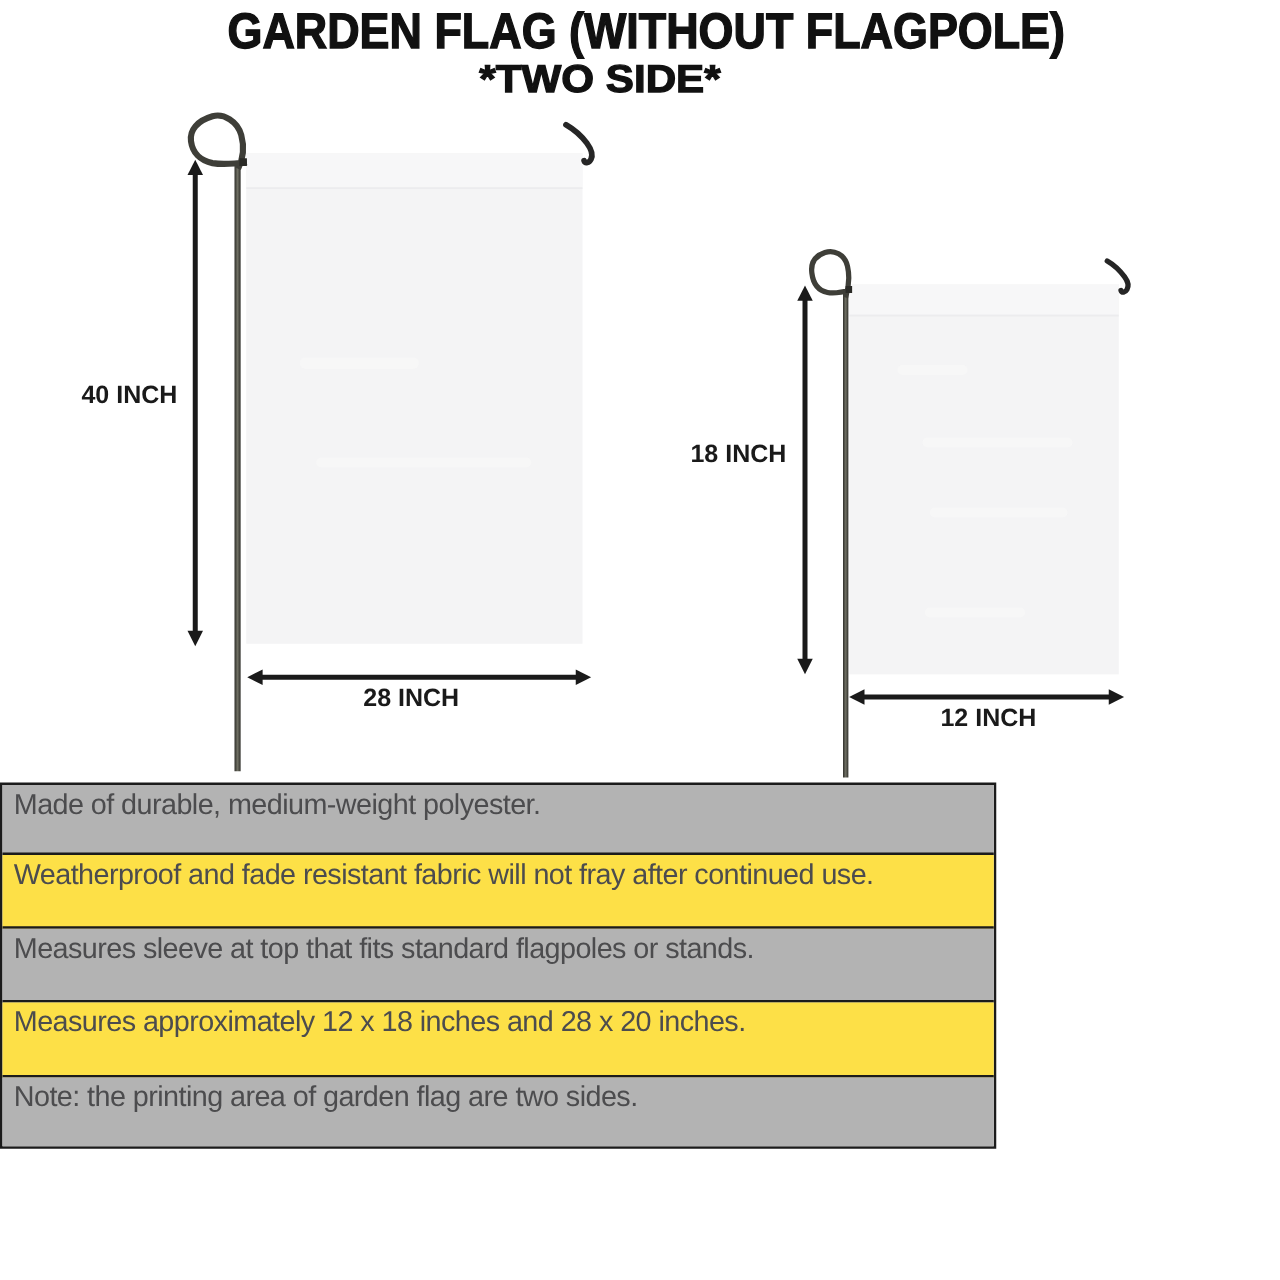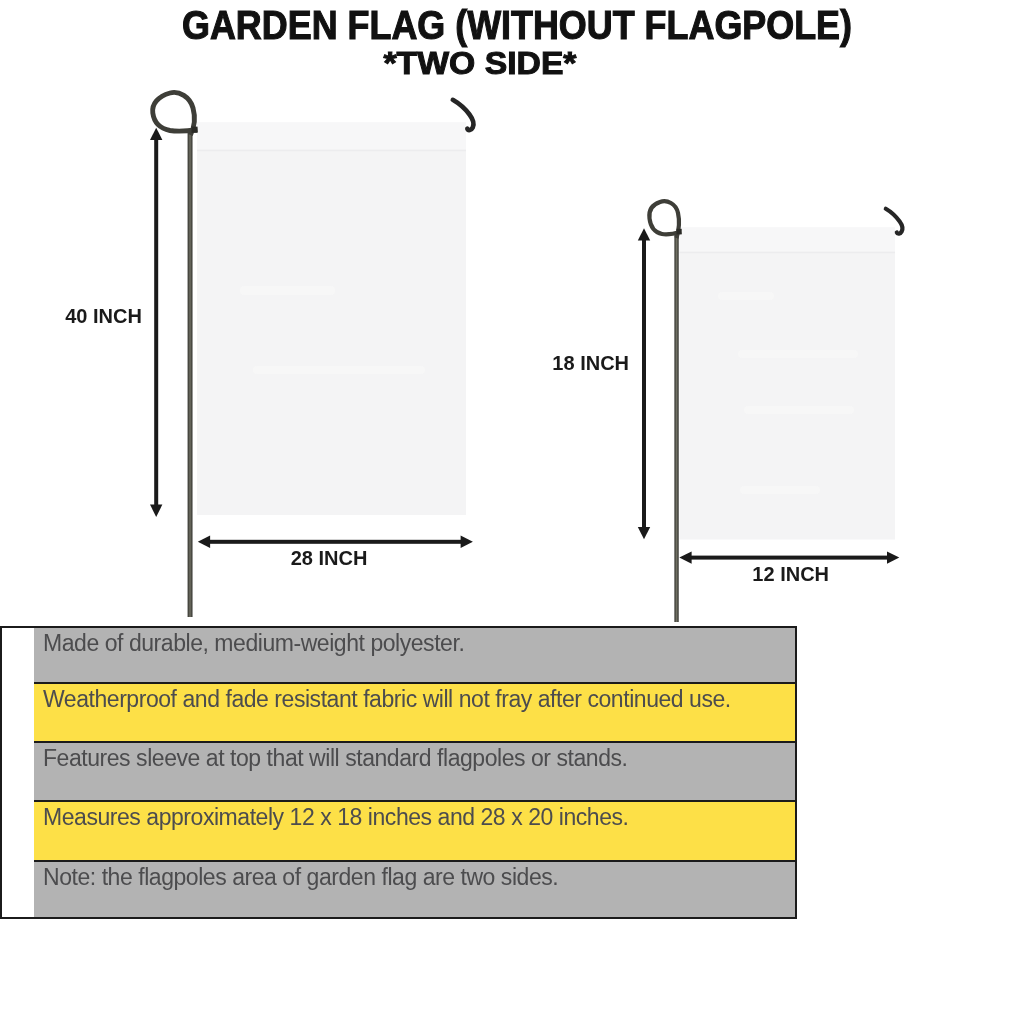--- a/index.html
+++ b/index.html
@@ -1,20 +1,20 @@
 <!DOCTYPE html>
 <html><head>
 <meta charset="utf-8">
 <style>
   html,body{margin:0;padding:0;}
   body{width:1024px;height:1024px;background:#ffffff;position:relative;overflow:hidden;
        font-family:"Liberation Sans", sans-serif;}
   svg{position:absolute;left:0;top:0;}
   .tbl{position:absolute;left:0px;top:625.5px;width:797px;box-sizing:border-box;
-       border:2.5px solid #1b1b1b;padding-left:32px;}
+       border:2.5px solid #1b1b1b;}
   .row{font-size:23px;letter-spacing:-0.45px;color:#4c4c4e;padding:2px 0 0 9px;box-sizing:border-box;
        border-bottom:2.5px solid #1b1b1b;line-height:1.2;}
   .r1{height:56.8px;} .r2{height:59px;} .r3{height:58.3px;} .r4{height:60.1px;} .r5{height:55.6px;}
   .row:last-child{border-bottom:none;}
   .g{background:#b3b3b3;}
   .w{background:#fde047;}
 </style>
 </head>
 <body>
 <svg width="1024" height="1024" viewBox="0 0 1024 1024">
@@ -102,18 +102,18 @@
 
   <text x="790.7" y="581" text-anchor="middle" font-size="20" font-weight="bold" fill="#1a1a1a">12 INCH</text>
 </svg>
 
 <div class="tbl">
 
   <div class="row g r1">Made of durable, medium-weight polyester.</div>
 
   <div class="row w r2">Weatherproof and fade resistant fabric will not fray after continued use.</div>
 
-  <div class="row g r3">Features sleeve at top that will standard flagpoles or stands.</div>
+  <div class="row g r3">Measures sleeve at top that fits standard flagpoles or stands.</div>
 
   <div class="row w r4">Measures approximately 12 x 18 inches and 28 x 20 inches.</div>
 
-  <div class="row g r5">Note: the flagpoles area of garden flag are two sides.</div>
+  <div class="row g r5">Note: the printing area of garden flag are two sides.</div>
 </div>
 
 </body></html>

